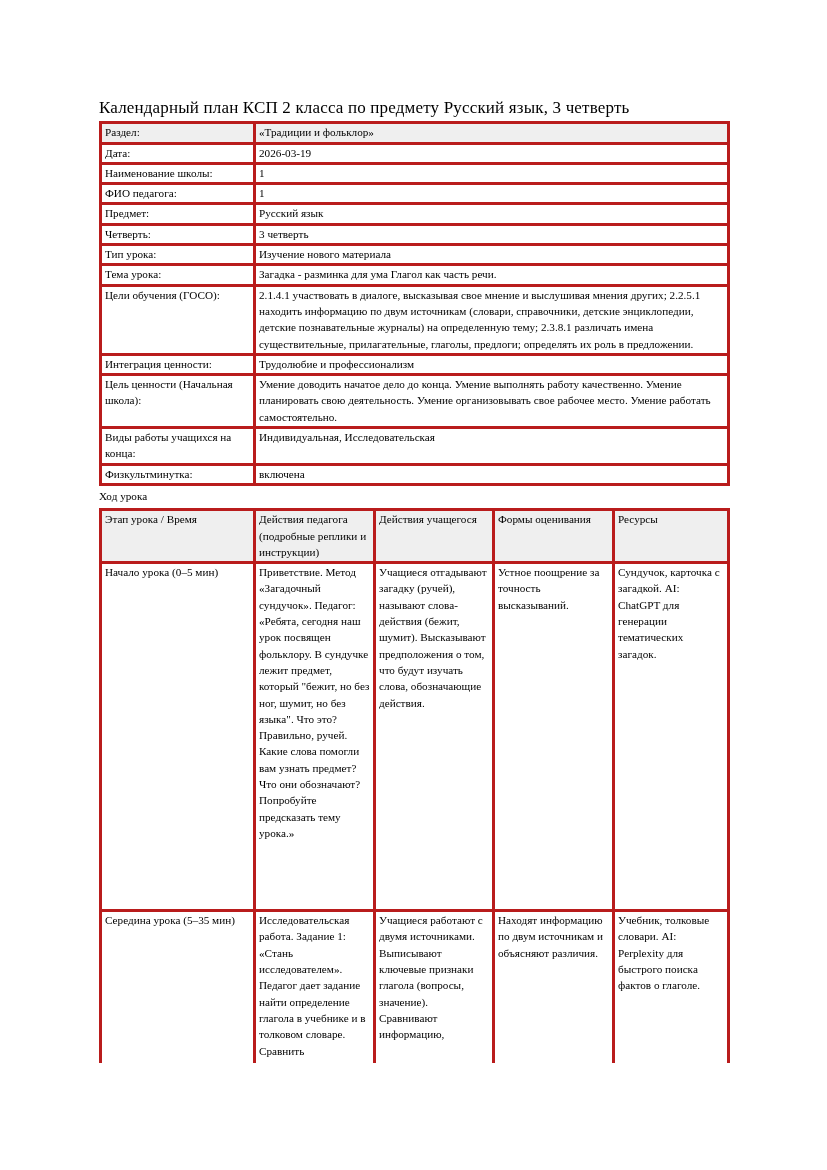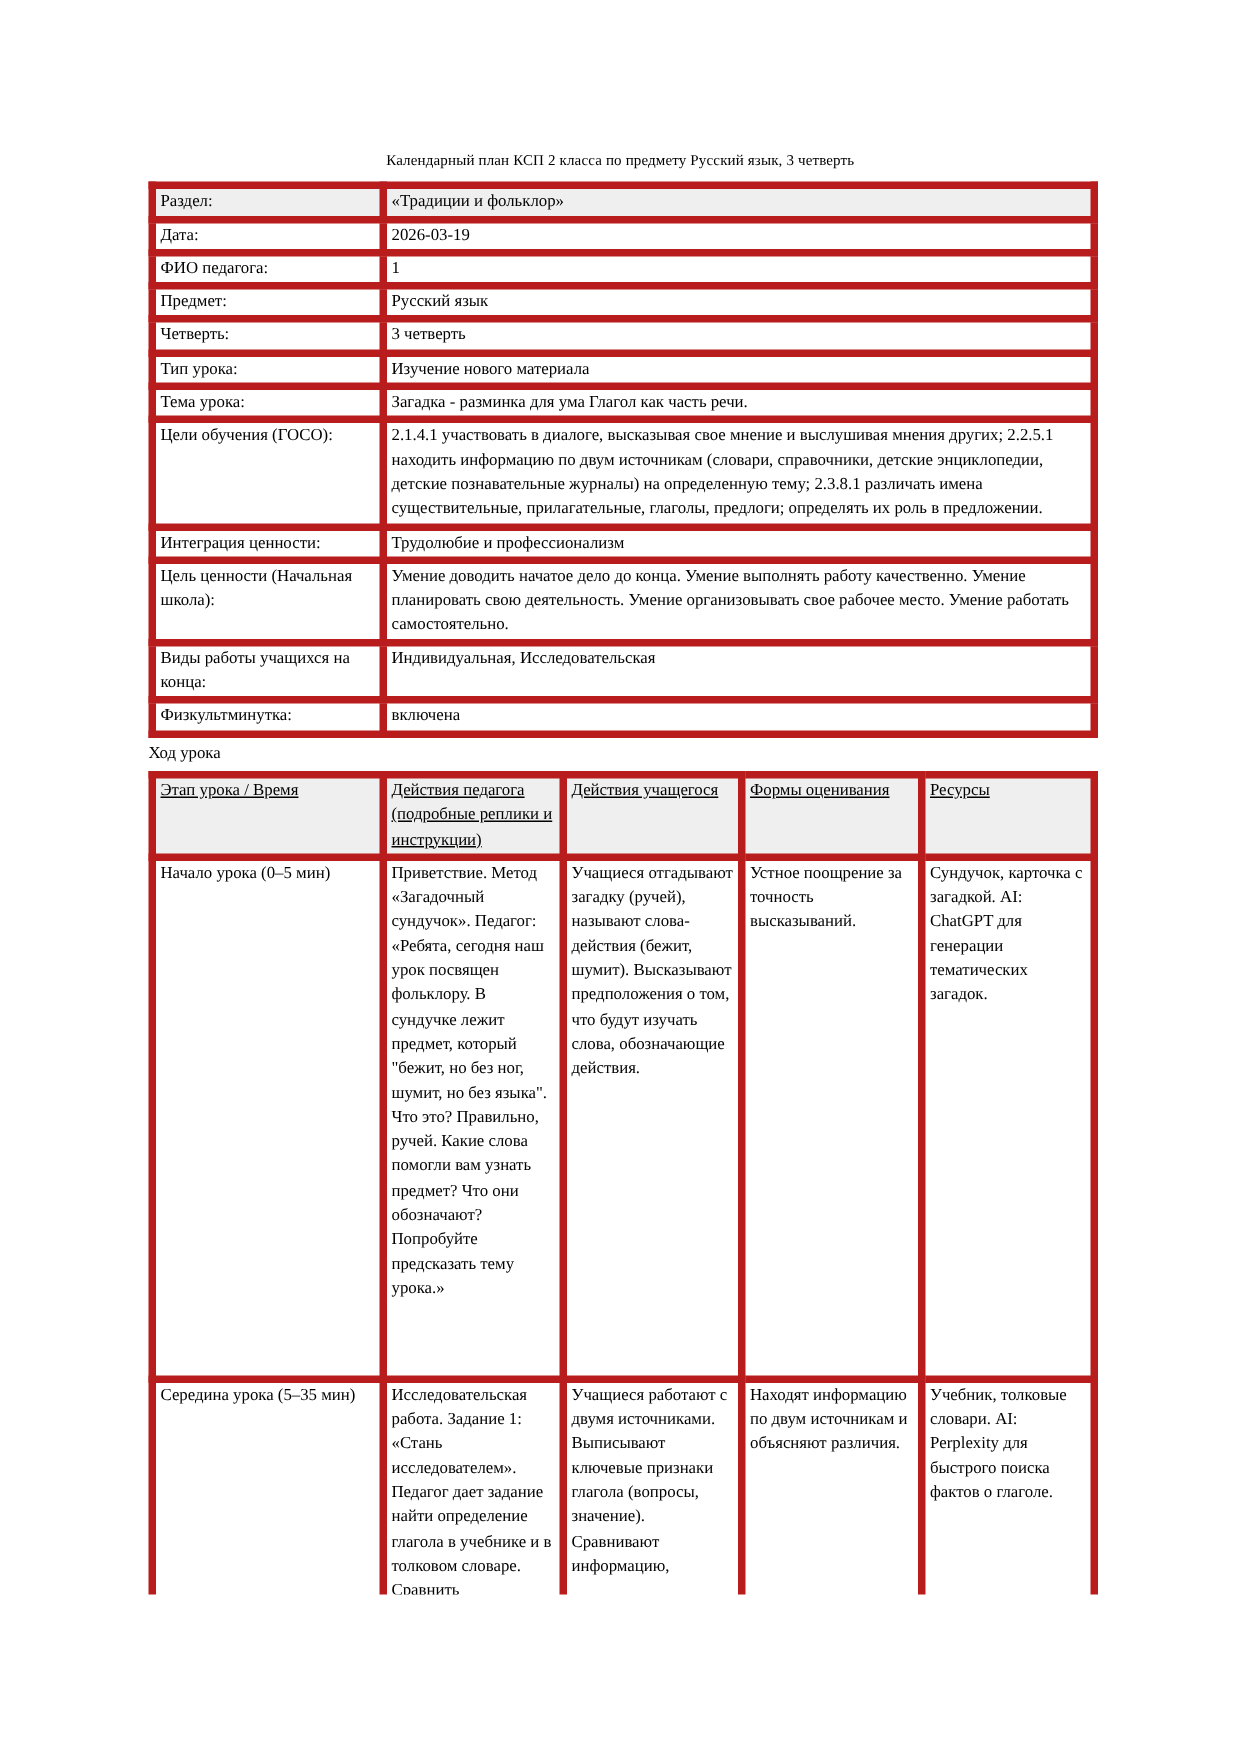--- a/index.html
+++ b/index.html
@@ -17,42 +17,41 @@
     -webkit-font-smoothing: none;
   }
   .page {
     position: relative;
     width: 827px;
     height: 1170px;
     box-sizing: border-box;
     padding: 100px 99px 0 99px;
   }
   .doc-title {
-    font-size: 10px;
+    font-size: 17px;
     line-height: 16.3px;
     margin: 0 0 5px 0;
     white-space: nowrap;
     letter-spacing: 0.01em;
-    text-align: center;
   }
   .section-label {
     font-size: 11.2px;
     line-height: 16.3px;
     margin: 2px 0 4px 0;
   }
   table.doc-table {
     border-collapse: collapse;
     table-layout: fixed;
     width: 628px;
     font-size: 11.2px;
     line-height: 16.3px;
   }
   table.doc-table td,
   table.doc-table th {
-    border: 5px solid #b91c1c;
+    border: 3px solid #b91c1c;
     padding: 0px 3px 1px 3px;
     vertical-align: top;
     text-align: left;
     font-weight: normal;
     word-wrap: break-word;
     overflow-wrap: break-word;
     hyphens: none;
   }
   
   #info-table col.c-label { width: 154px; }
@@ -62,21 +61,21 @@
   #info-table td.value-cell { white-space: pre-line; }
 
   
   #flow-table { margin-top: 0px; }
   #flow-table col.f1 { width: 154px; }
   #flow-table col.f2 { width: 120px; }
   #flow-table col.f3 { width: 119px; }
   #flow-table col.f4 { width: 120px; }
   #flow-table col.f5 { width: 115px; }
   #flow-table thead td { background: #efefef; vertical-align: top; }
-  #flow-table thead tr { height: 50px; text-decoration: underline; }
+  #flow-table thead tr { height: 50px; }
   #flow-table tbody td { vertical-align: top; }
   #flow-table tr.row-start { height: 348px; }
   #flow-table tr.row-middle { height: 160px; }
   
   .clip-bottom {
     position: absolute;
     left: 0;
     top: 1063px;
     width: 827px;
     height: 107px;
@@ -96,20 +95,24 @@
       <col class="c-value">
     </colgroup>
     <tbody>
         <tr class="shaded">
           <td class="label-cell">Раздел:</td>
           <td class="value-cell">«Традиции и фольклор»</td>
         </tr>
         <tr>
           <td class="label-cell">Дата:</td>
           <td class="value-cell">2026-03-19</td>
+        </tr>
+        <tr>
+          <td class="label-cell">Наименование школы:</td>
+          <td class="value-cell">1</td>
         </tr>
         <tr>
           <td class="label-cell">ФИО педагога:</td>
           <td class="value-cell">1</td>
         </tr>
         <tr>
           <td class="label-cell">Предмет:</td>
           <td class="value-cell">Русский язык</td>
         </tr>
         <tr>

